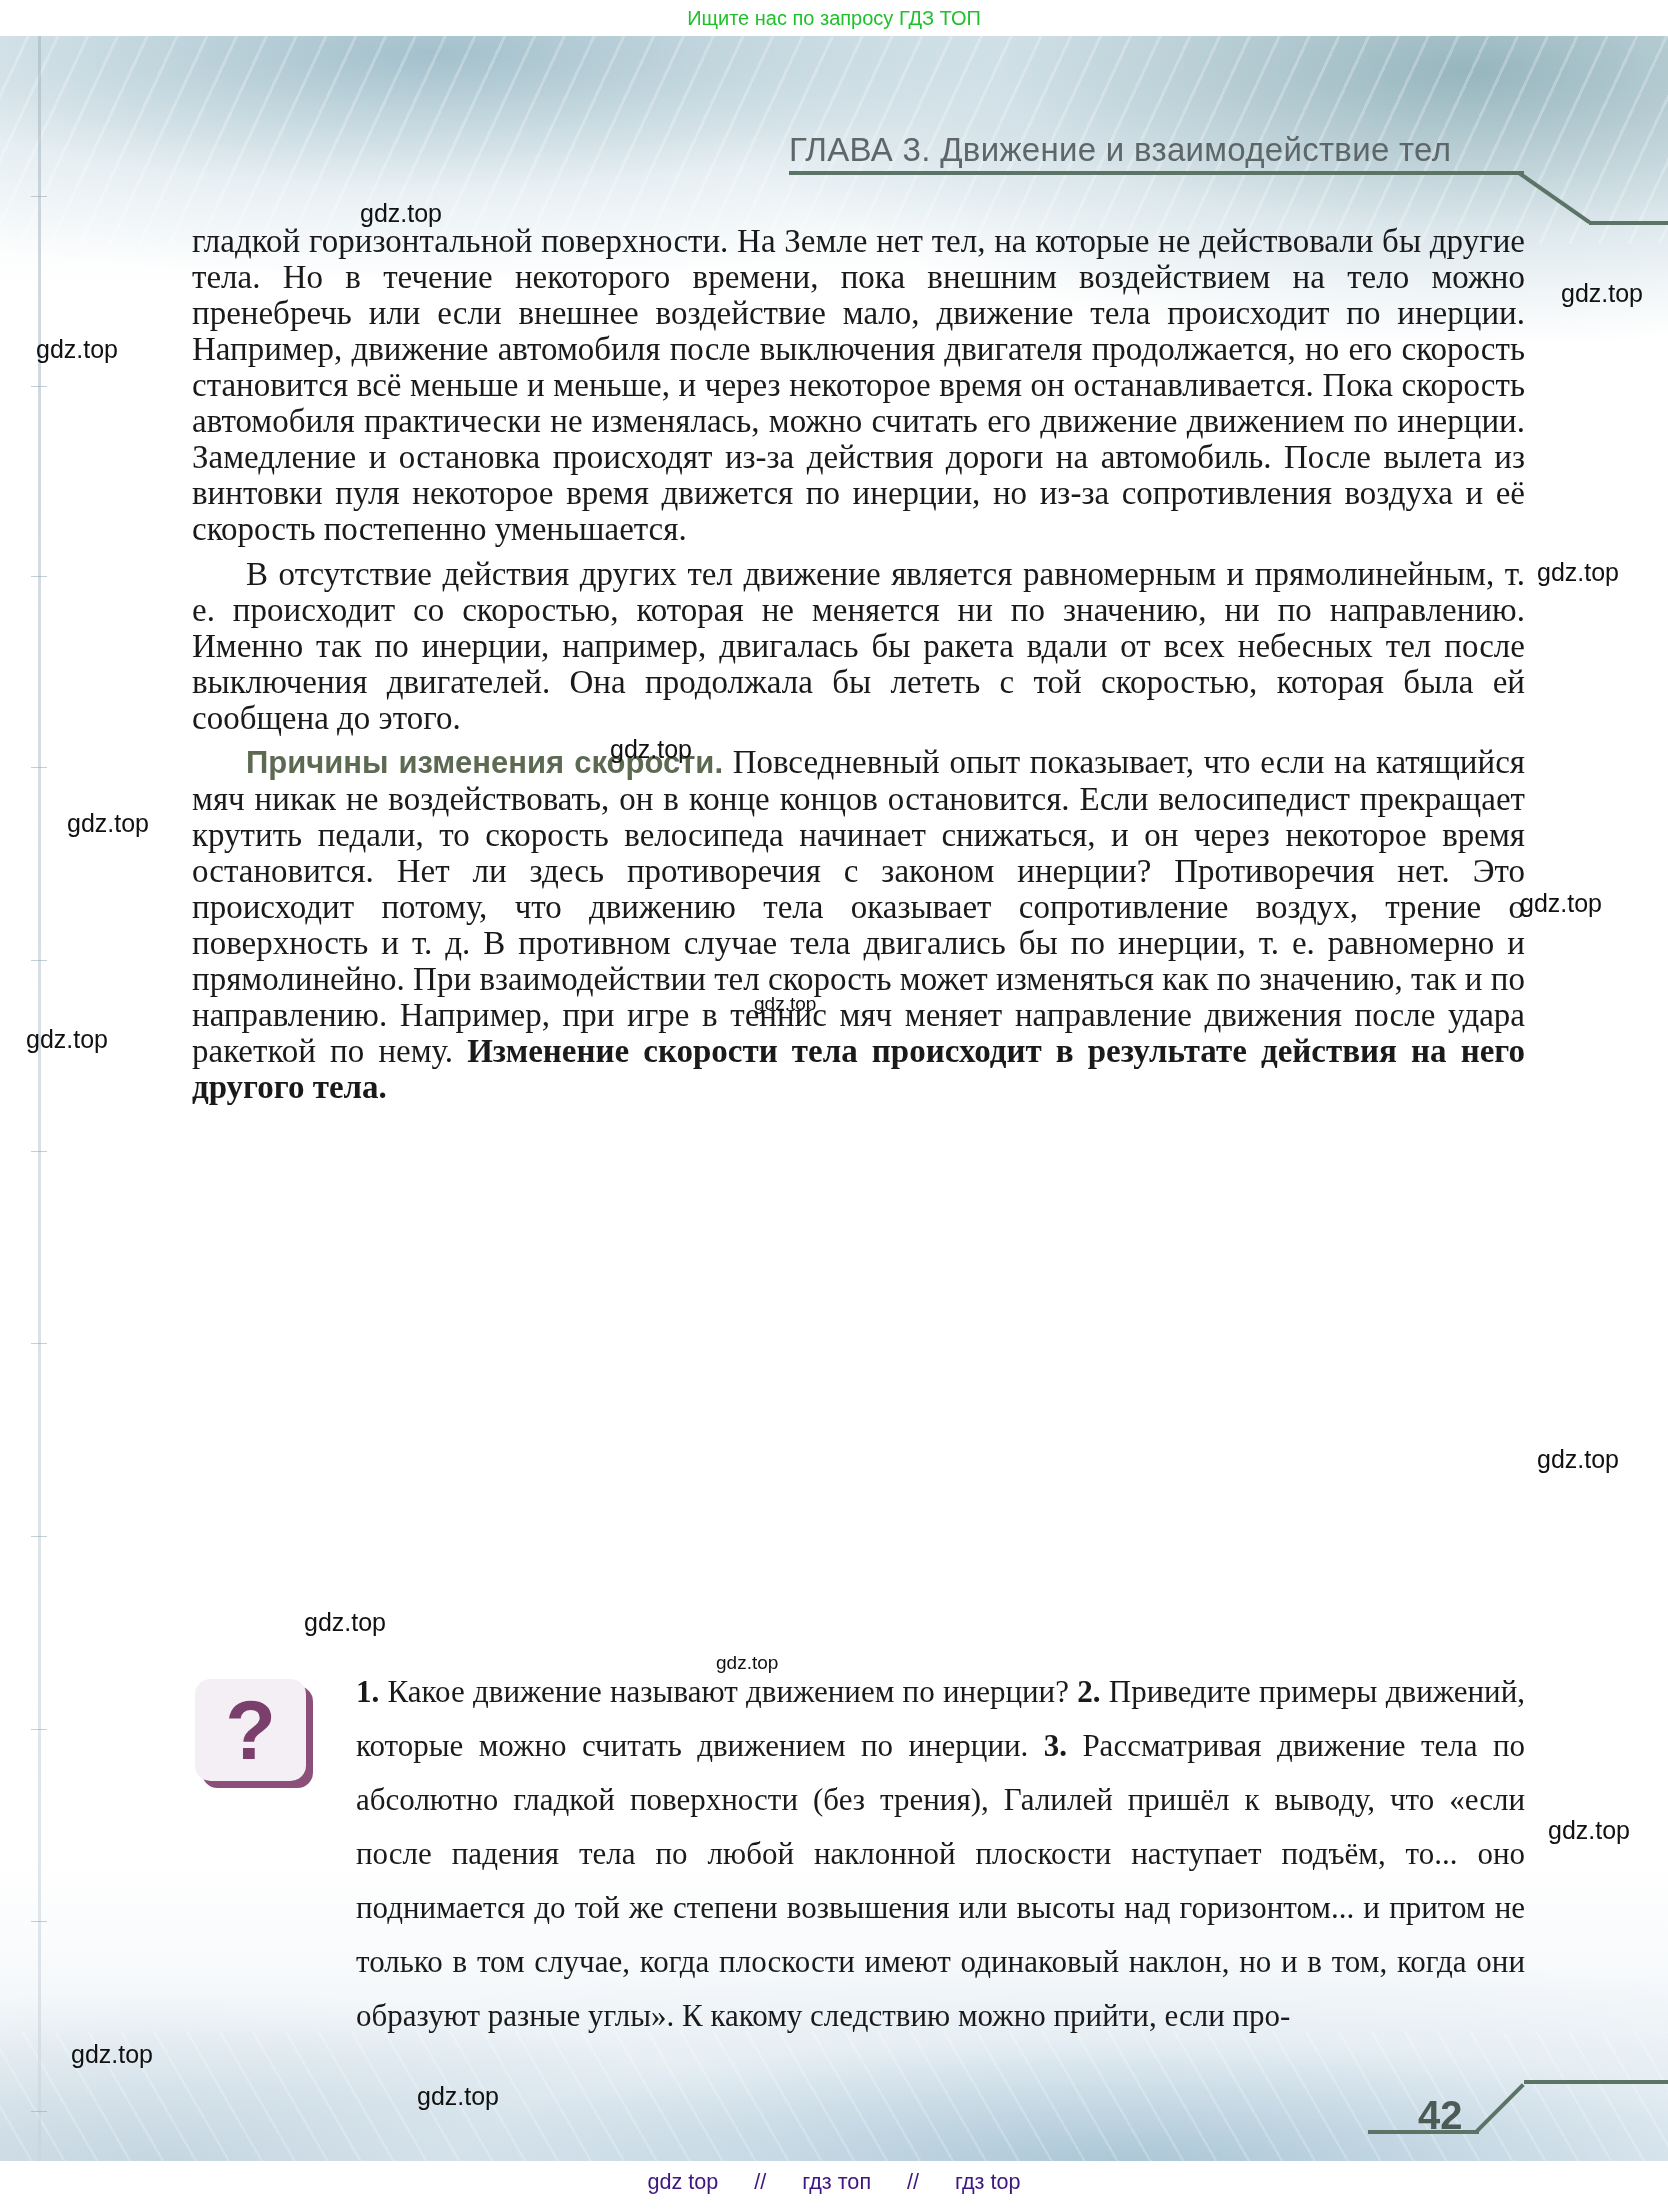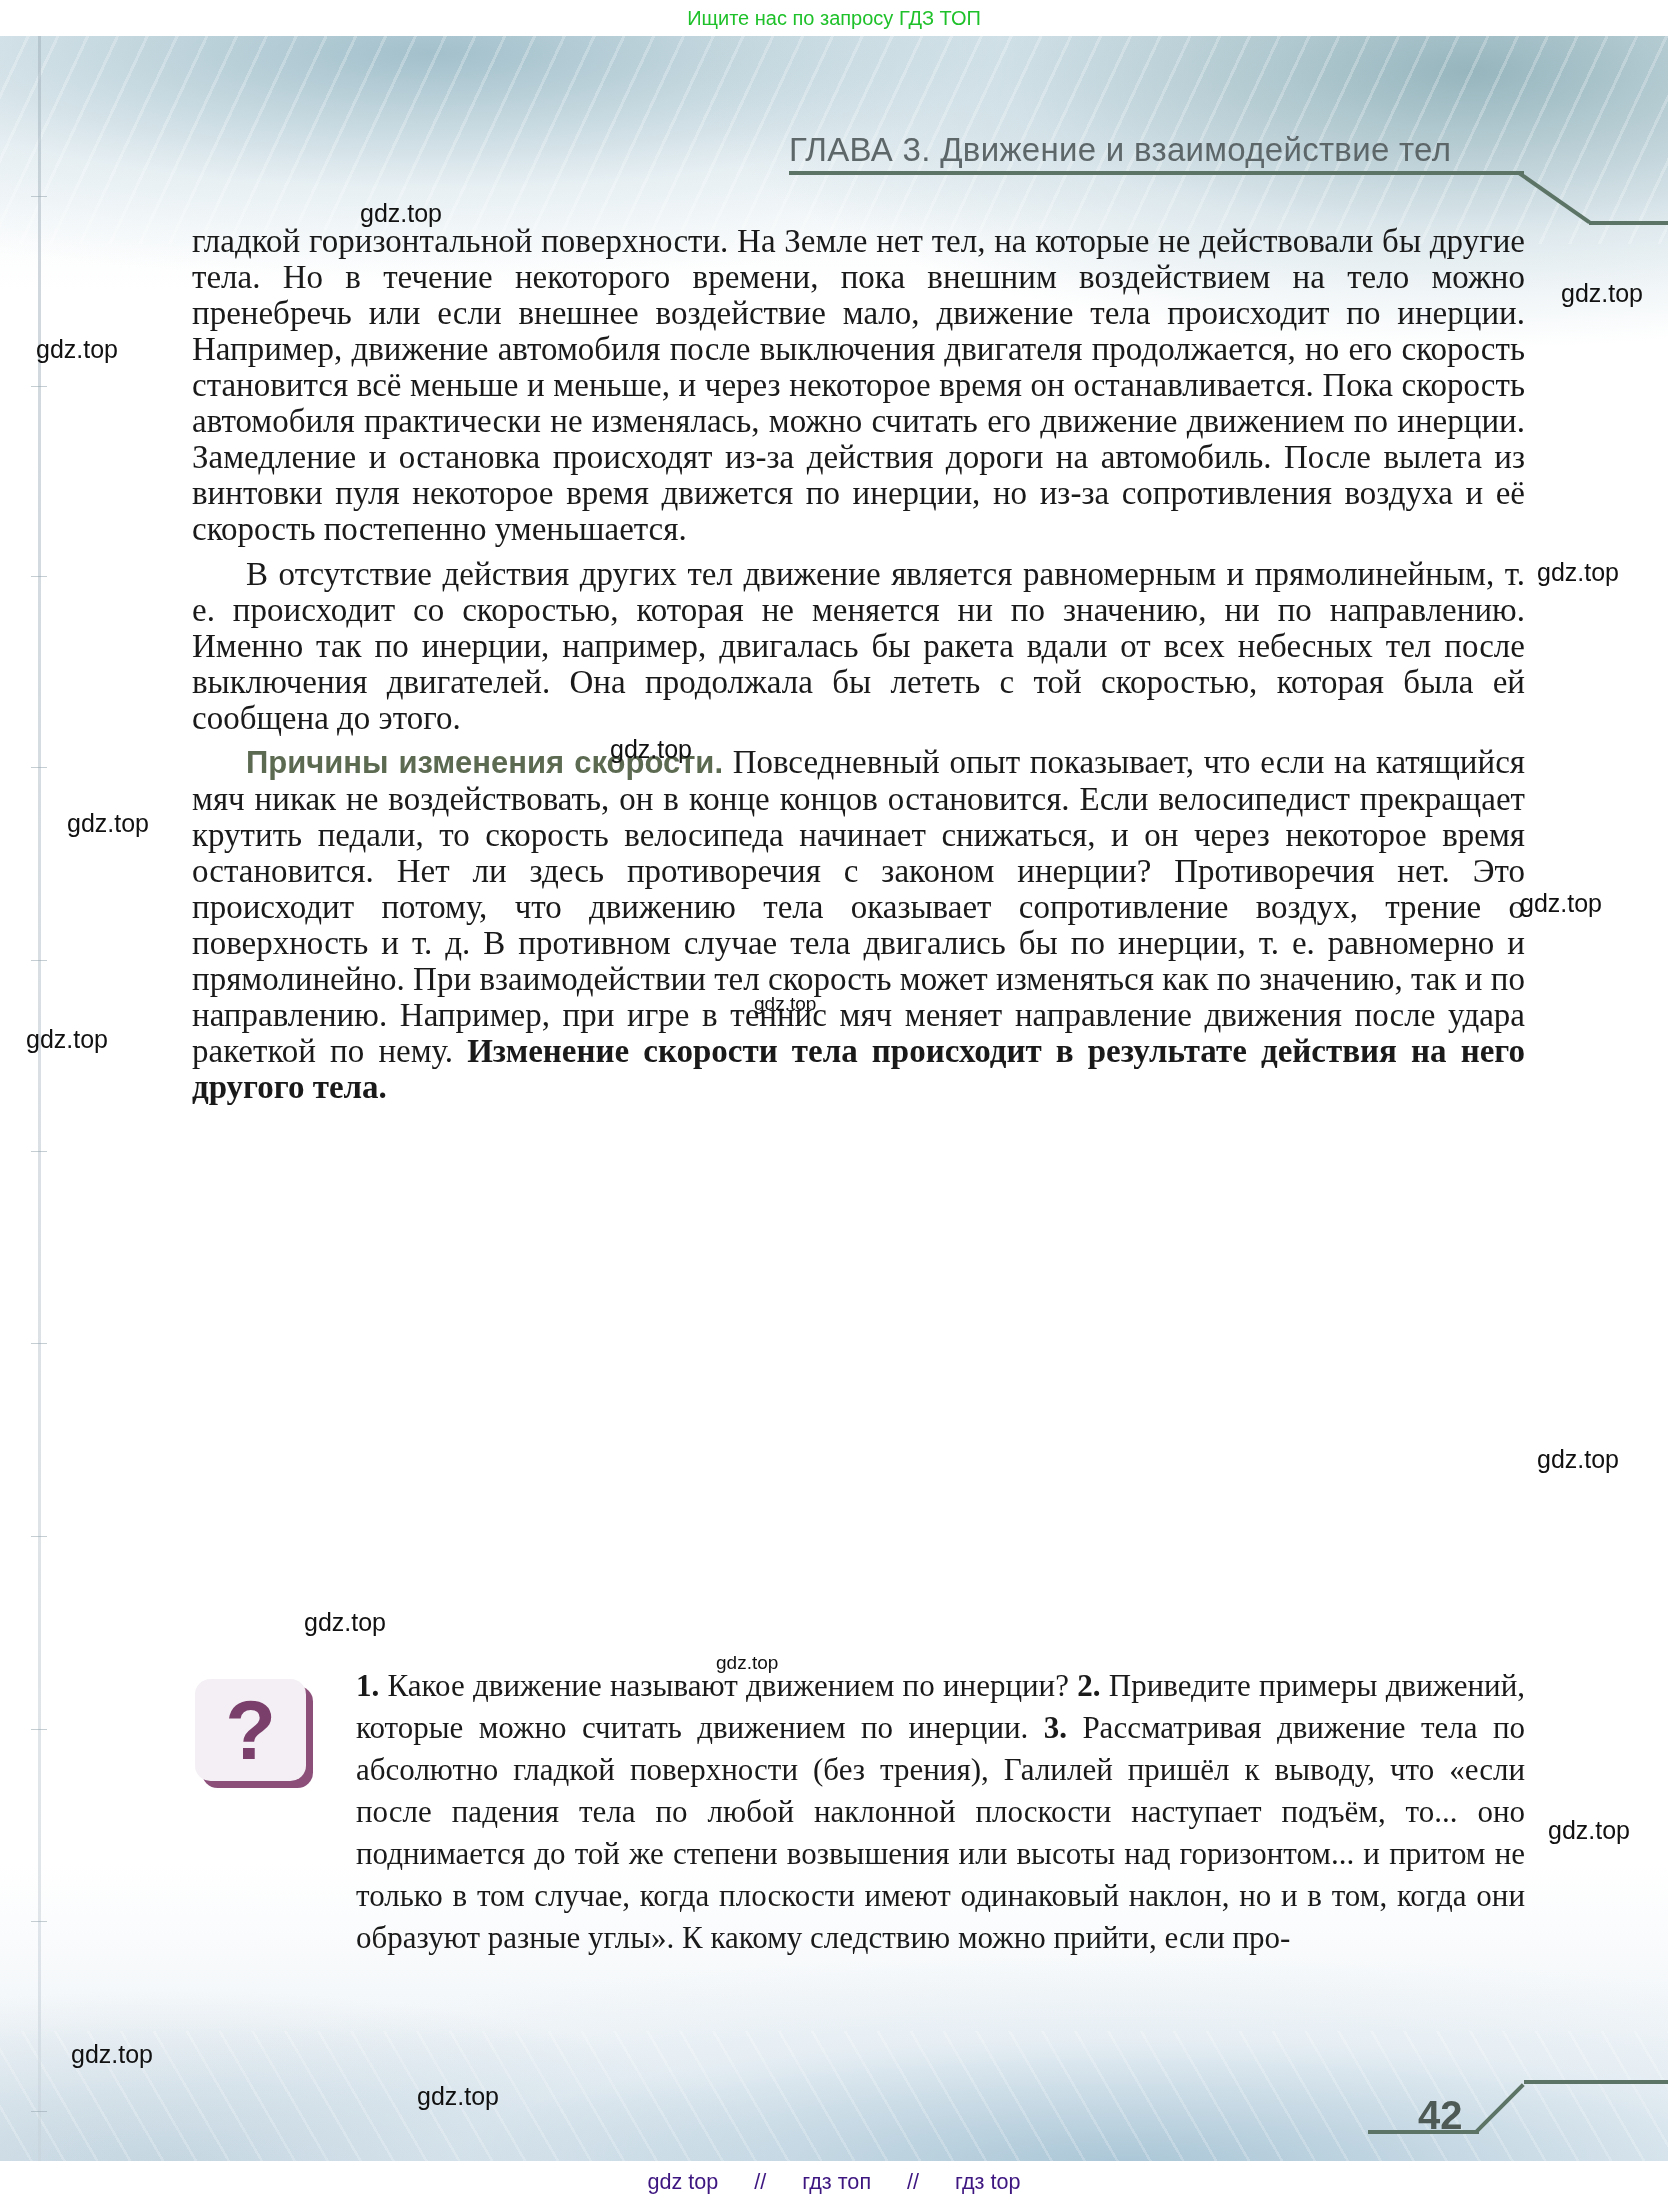--- a/index.html
+++ b/index.html
@@ -73,21 +73,21 @@
     background: #f3eff4; border-radius: 15.6px;
     box-shadow: 7px 7px 0 #8b4f7a;
     display: flex; align-items: center; justify-content: center;
   }
   .question-glyph {
     font-family: "Liberation Sans", "DejaVu Sans", sans-serif; font-weight: bold;
     font-size: 83px; color: #7b3f6c; line-height: 1;
   }
   .questions {
     position: absolute; left: 356px; top: 1665px; width: 1169px;
-    font-size: 31px; line-height: 42px; text-align: justify; color: #1a1a1a;
+    font-size: 31px; line-height: 54px; text-align: justify; color: #1a1a1a;
   }
   .questions p { margin: 0; }
 
   .page-num {
     position: absolute; left: 1418px; top: 2093px;
     font-family: "Liberation Sans", "DejaVu Sans", sans-serif; font-weight: bold;
     font-size: 40px; color: #4d5a55;
   }
   .pn-rule-left { position: absolute; left: 1368px; top: 2130px; width: 111px; height: 4.3px; background: #5c7465; }
   .pn-rule-diag { position: absolute; left: 1476px; top: 2130px; width: 67px; height: 4.3px; background: #5c7465; transform-origin: 0 50%; transform: rotate(-45deg); }

